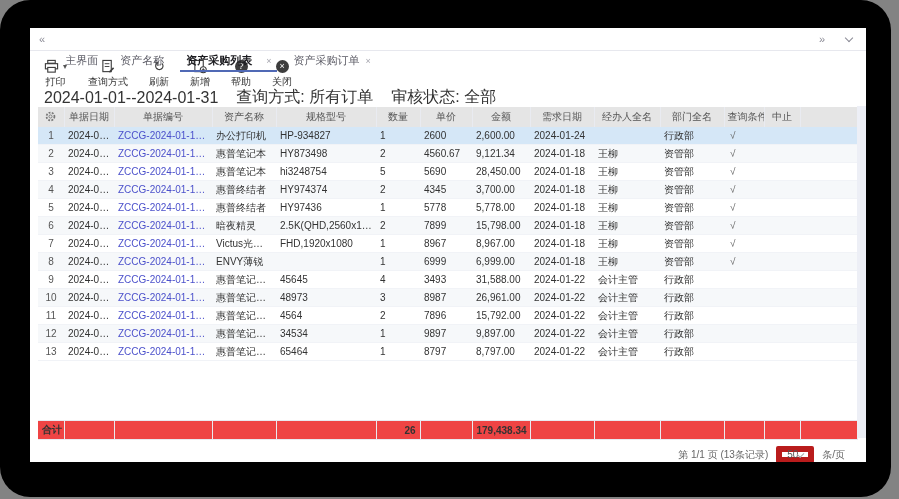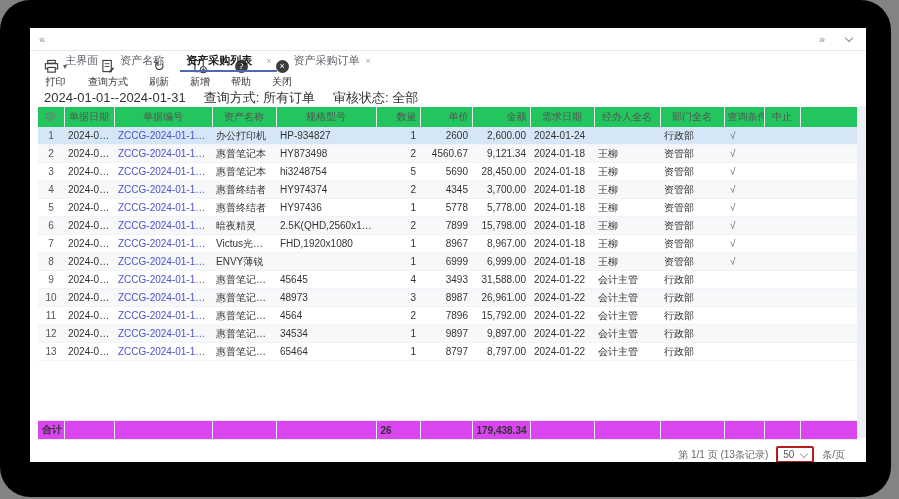--- a/index.html
+++ b/index.html
@@ -21,48 +21,48 @@
 
   
   .toolbar{display:flex;align-items:flex-start;gap:21px;padding:7px 14px 0;height:37px;box-sizing:border-box;}
   .tool{display:flex;flex-direction:column;align-items:center;gap:1px;font-size:10px;color:#333;cursor:pointer;}
   .ticon{height:16px;display:flex;align-items:center;}
   .caret{font-size:8px;color:#555;margin-left:4px;}
   .cicn{width:13px;height:13px;border-radius:50%;background:#3d3d3d;color:#fff;font-size:9px;line-height:13px;text-align:center;}
   .refr{font-size:14px;color:#3d3d3d;line-height:14px;}
 
   
-  .filterbar{font-size:13px;color:#333;padding:0 14px;height:19px;display:flex;align-items:center;gap:18px;}
+  .filterbar{font-size:16px;color:#333;padding:0 14px;height:19px;display:flex;align-items:center;gap:18px;}
 
   
   .grid{margin-left:8px;width:819px;border-collapse:collapse;table-layout:fixed;font-size:10px;color:#333;}
-  .grid th{height:20px;background:#22c55e;font-weight:normal;color:#555;border-right:1px solid #e9ebf1;
+  .grid th{height:20px;background:#e5e5e5;font-weight:normal;color:#555;border-right:1px solid #e9ebf1;
            overflow:hidden;white-space:nowrap;padding:0 3px;}
   .grid th.filler{border-right:none;}
   .grid td{height:17px;padding:0 4px;border-bottom:1px solid #f1f3f7;overflow:hidden;white-space:nowrap;
            text-overflow:ellipsis;}
   .grid tbody .c0{text-align:center;color:#555;}
-  .grid .c5,.grid .c6,.grid .c7{text-align:right;}
+  .grid .c5,.grid .c6,.grid .c7{}
   .grid tbody .c2{color:#4b50cb;cursor:pointer;}
   .grid tbody .c11{color:#666;padding-left:6px;}
   tr.alt td{background:#f6f8fa;}
   tr.sel td{background:#d5e7f7;}
   .gearwrap{display:inline-flex;align-items:center;cursor:pointer;}
 
   
   .foot{position:absolute;left:8px;top:392px;width:819px;border-collapse:collapse;table-layout:fixed;font-size:10px;color:#333;}
-  .foot td{height:18px;background:#d946ef;border-top:1px solid #e8eaf0;border-bottom:1px solid #e8eaf0;
+  .foot td{height:18px;background:#ef4444;border-top:1px solid #e8eaf0;border-bottom:1px solid #e8eaf0;
            border-right:1px solid #e8eaf0;padding:0 4px;overflow:hidden;white-space:nowrap;}
-  .foot .c5,.foot .c7{text-align:left;}
+  .foot .c5,.foot .c7{text-align:right;}
   .b{font-weight:bold;}
 
   
   .pager{position:absolute;right:21px;top:418px;display:flex;align-items:center;gap:8px;font-size:10px;color:#666;}
   .psel{display:inline-flex;align-items:center;justify-content:space-between;width:38px;height:17px;
-        border:2px solid #b91c1c;border-radius:2px;padding:0 5px;box-sizing:border-box;color:#555;background:#fff;cursor:pointer;}
+        border:6px solid #b91c1c;border-radius:2px;padding:0 5px;box-sizing:border-box;color:#555;background:#fff;cursor:pointer;}
   .psel .chevcss{margin:0 0 1px 0;border-color:#aaa;}
 
   .scrollstrip{position:absolute;right:0;top:78px;width:9px;height:332px;background:#edeff6;}
 </style>
 </head>
 <body>
 
 <div class="canvas">
   <div class="frame">
     <div class="app">

